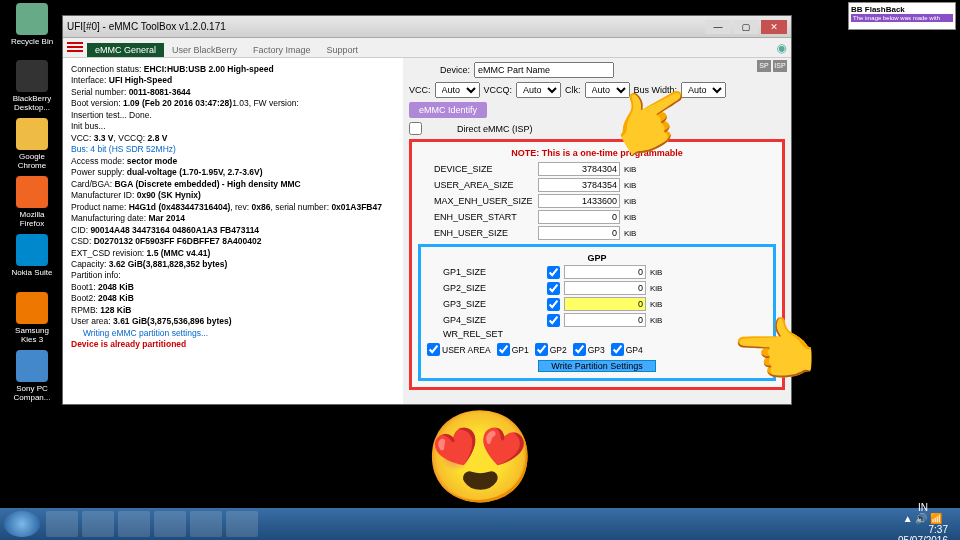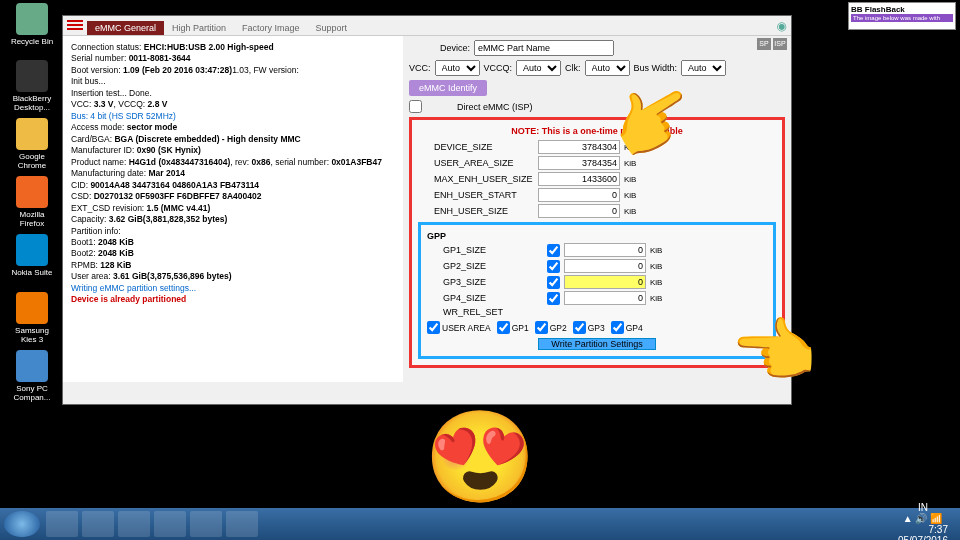--- a/index.html
+++ b/index.html
@@ -14,21 +14,21 @@
 .window { position: absolute; top: 15px; left: 62px; width: 730px; height: 390px; background: #f0f0f0; border: 1px solid #666; box-shadow: 0 0 12px rgba(0,0,0,0.6); }
 .titlebar { height: 22px; background: linear-gradient(#e8e8e8, #d0d0d0); display: flex; align-items: center; padding: 0 4px; font-size: 10px; border-bottom: 1px solid #aaa; }
 .titlebar-btns { margin-left: auto; display: flex; gap: 2px; }
 .tb-btn { width: 26px; height: 14px; font-size: 9px; text-align: center; line-height: 14px; cursor: pointer; }
 .tb-min { background: #ddd; }
 .tb-max { background: #ddd; }
 .tb-close { background: #c75050; color: #fff; }
 .toolbar { height: 20px; background: #f0f0f0; display: flex; align-items: center; padding: 0 4px; border-bottom: 1px solid #ccc; }
 .hamburger { width: 16px; height: 12px; background: repeating-linear-gradient(#c00 0 2px, transparent 2px 4px); margin-right: 4px; }
 .tab { padding: 2px 8px; font-size: 9px; color: #666; cursor: pointer; }
-.tab.active { background: #7f1d1d; color: #fff; }
+.tab.active { background: #14532d; color: #fff; }
 .help-icon { margin-left: auto; color: #5a9; font-size: 12px; }
 .content { display: flex; height: calc(100% - 42px); }
 .left-panel { width: 340px; padding: 6px 8px; font-size: 8.5px; line-height: 1.35; overflow: hidden; background: #fff; }
 .left-panel .line { white-space: nowrap; }
 .left-panel b { font-weight: bold; }
 .blue-text { color: #0066cc; }
 .red-text { color: #c00; font-weight: bold; }
 .right-panel { flex: 1; padding: 4px 6px; font-size: 9px; background: #f0f0f0; position: relative; }
 .device-row { display: flex; align-items: center; gap: 4px; margin-bottom: 4px; }
 .device-row label { font-size: 9px; padding-left: 31px; }
@@ -38,34 +38,34 @@
 .prog-row { display: flex; align-items: center; gap: 4px; margin: 4px 0; }
 .prog-label { background: #4a7; color: #fff; padding: 2px 6px; font-size: 9px; }
 .prog-btn { background: #d22; color: #fff; padding: 2px 10px; font-size: 9px; border: 1px solid #a00; cursor: pointer; }
 .partition-box { border: 3px solid #e33; padding: 6px; margin-top: 4px; background: #f8f8f8; }
 .note { color: #c00; font-weight: bold; font-size: 9px; text-align: center; margin-bottom: 4px; }
 .field-row { display: flex; align-items: center; gap: 4px; margin: 2px 16px; font-size: 9px; }
 .field-row label { width: 100px; }
 .field-row input[type=text] { width: 82px; height: 14px; font-size: 9px; text-align: right; padding: 0 2px; border: 1px solid #aaa; }
 .field-row .unit { font-size: 8px; }
 .gpp-box { border: 3px solid #2af; padding: 6px; margin-top: 4px; }
-.gpp-title { text-align: left; font-size: 9px; font-weight: bold; margin-bottom: 2px; }
+.gpp-title { text-align: center; font-size: 9px; font-weight: bold; margin-bottom: 2px; }
 .wr-row { display: flex; align-items: center; gap: 6px; font-size: 8.5px; margin-top: 4px; flex-wrap: wrap; }
 .wr-row label { display: flex; align-items: center; gap: 2px; }
 .write-btn { background: #4af; color: #000; border: 1px solid #08c; padding: 0 12px; font-size: 9px; cursor: pointer; display: block; margin: 4px auto 0; }
 .small-icons { position: absolute; top: 2px; right: 4px; display: flex; gap: 2px; }
 .small-icons span { width: 14px; height: 12px; background: #888; font-size: 7px; color: #fff; text-align: center; line-height: 12px; }
 .flashback { position: absolute; top: 2px; right: 4px; width: 108px; height: 28px; background: #fff; border: 1px solid #888; font-size: 8px; padding: 2px; }
 .flashback .fb-top { font-weight: bold; }
 .flashback .fb-bot { background: #8a4fc4; color: #fff; font-size: 6px; padding: 1px 2px; }
 .emoji { position: absolute; font-size: 90px; z-index: 100; }
 .emoji.love { bottom: 30px; left: 50%; transform: translateX(-50%); }
 .emoji.hand1 { top: 80px; left: 610px; transform: rotate(-30deg); font-size: 70px; }
 .emoji.hand2 { top: 310px; left: 730px; font-size: 70px; }
-.status-line { color: #0066cc; }
+.status-line { color: #0066cc; margin-left: 12px; }
 .highlight { background: #ff6; padding: 0 1px; }
 </style>
 </head>
 <body>
 
 <div class="desktop">
   <div id="dicons">
       <div class="desktop-icon" style="left: 8px; top: 3px;">
         <div class="icon-box" style="background:#6a8"></div>
         <div>Recycle Bin</div>
@@ -95,35 +95,45 @@
         <div>Sony PC Compan...</div>
       </div>
     </div>
 
   <div class="flashback">
     <div class="fb-top">BB FlashBack</div>
     <div class="fb-bot">The image below was made with</div>
   </div>
 
   <div class="window">
+    <div class="titlebar">
+      <span>UFI[#0] - eMMC ToolBox v1.2.0.171</span>
+      <div class="titlebar-btns">
+        <div class="tb-btn tb-min">—</div>
+        <div class="tb-btn tb-max">▢</div>
+        <div class="tb-btn tb-close">✕</div>
+      </div>
+    </div>
     <div class="toolbar">
       <div class="hamburger"></div>
-      <div id="tabs"><span class="tab active">eMMC General</span><span class="tab">High Partition</span><span class="tab">Factory Image</span><span class="tab">Support</span></div>
+      <div id="tabs"><span class="tab active">eMMC General</span><span class="tab">User BlackBerry</span><span class="tab">Factory Image</span><span class="tab">Support</span></div>
       <span class="help-icon">◉</span>
     </div>
     <div class="content">
       <div class="left-panel" id="leftp">
           <div class="line ">Connection status: <b>EHCI:HUB:USB 2.00 High-speed</b></div>
+          <div class="line ">Interface: <b>UFI High-Speed</b></div>
           <div class="line ">Serial number: <b>0011-8081-3644</b></div>
           <div class="line ">Boot version: <b>1.09 (Feb 20 2016 03:47:28)</b>1.03, FW version: </div>
+          <div class="line ">Insertion test... Done.</div>
           <div class="line ">Init bus...</div>
-          <div class="line ">Insertion test... Done.</div>
           <div class="line ">VCC: <b>3.3 V</b>, VCCQ: <b>2.8 V</b></div>
           <div class="line blue-text">Bus: 4 bit (HS SDR 52MHz)</div>
           <div class="line ">Access mode: <b>sector mode</b></div>
+          <div class="line ">Power supply: <b>dual-voltage (1.70-1.95V, 2.7-3.6V)</b></div>
           <div class="line ">Card/BGA: <b>BGA (Discrete embedded) - High density MMC</b></div>
           <div class="line ">Manufacturer ID: <b>0x90 (SK Hynix)</b></div>
           <div class="line ">Product name: <b>H4G1d (0x483447316404)</b>, rev: <b>0x86</b>, serial number: <b>0x01A3FB47</b></div>
           <div class="line ">Manufacturing date: <b>Mar 2014</b></div>
           <div class="line ">CID: <b>90014A48 34473164 04860A1A3 FB473114</b></div>
           <div class="line ">CSD: <b>D0270132 0F5903FF F6DBFFE7 8A400402</b></div>
           <div class="line ">EXT_CSD revision: <b>1.5 (MMC v4.41)</b></div>
           <div class="line ">Capacity: <b>3.62 GiB(3,881,828,352 bytes)</b></div>
           <div class="line ">Partition info:</div>
           <div class="line "> Boot1: <b>2048 KiB</b></div>

